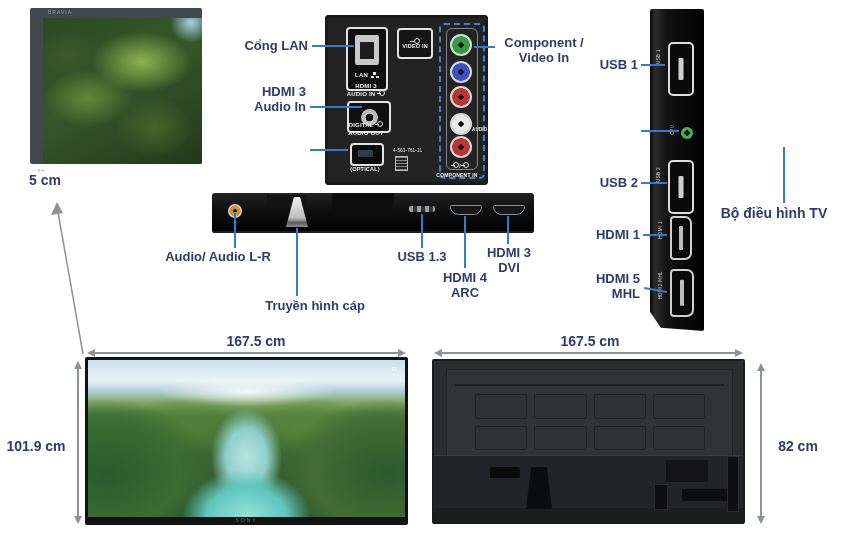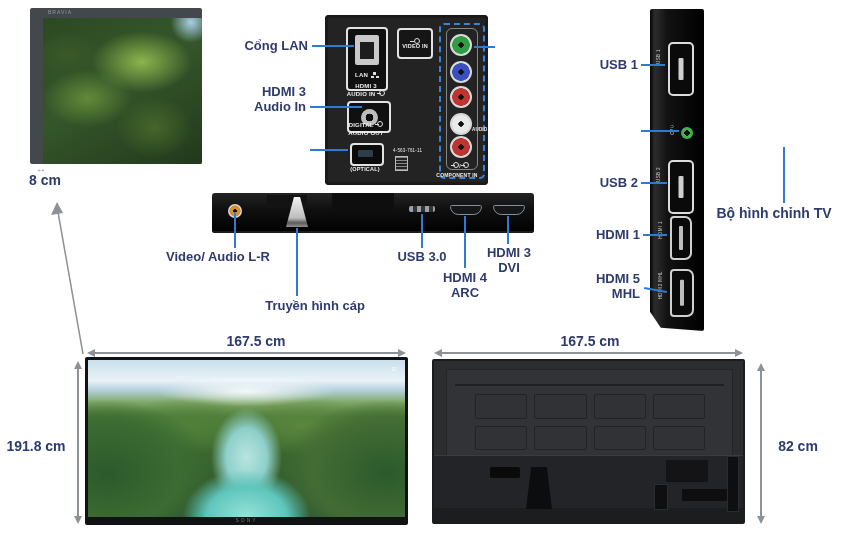--- a/index.html
+++ b/index.html
@@ -59,21 +59,21 @@
 </head>
 <body>
 
 <div class="stage">
 
   <div class="abs" style="left:30px;top:8px;width:172px;height:156px;background:#43484c;border-radius:2px;overflow:hidden">
     <div class="abs" style="left:18px;top:1px;font-size:5px;color:#939ba0;letter-spacing:1px">BRAVIA</div>
     <div class="abs foliage" style="left:13px;top:10px;right:0;bottom:0"></div>
   </div>
   <div class="abs" style="left:36px;top:163px;font-size:10px;color:#7a7f83">↔</div>
-  <div class="abs dim" style="left:29px;top:172px">8 cm</div>
+  <div class="abs dim" style="left:29px;top:172px">5 cm</div>
   <svg class="abs" style="left:40px;top:200px" width="60" height="160" viewBox="0 0 60 160">
     <line x1="43" y1="154" x2="18" y2="12" stroke="#8d9296" stroke-width="1.5"></line>
     <polygon points="17,2 11,15 23,13" fill="#8d9296"></polygon>
   </svg>
 
   <div class="abs" style="left:325px;top:15px;width:163px;height:170px;background:#232323;border-radius:4px;box-shadow:inset 0 0 0 3px #1a1a1a">
 
     <div class="pbox" style="left:21px;top:12px;width:38px;height:60px">
       <div class="abs" style="left:7px;top:6px;width:24px;height:30px;background:#c9c9c9;border-radius:2px">
         <div class="abs" style="left:5px;top:7px;width:14px;height:17px;background:#1d1d1d"></div>
@@ -125,20 +125,24 @@
   <div class="lead lead-h" style="left:312px;top:45px;width:42px"></div>
 
   <div class="abs callout ra" style="left:232px;top:84px;width:74px">
     <div>HDMI 3</div>
     <div>Audio In</div>
   </div>
   <div class="lead lead-h" style="left:310px;top:106px;width:52px"></div>
 
   <div class="lead lead-h" style="left:310px;top:149px;width:38px"></div>
 
+  <div class="abs callout ctr" style="left:496px;top:35px;width:96px">
+    <div>Component /</div>
+    <div>Video In</div>
+  </div>
   <div class="lead lead-h" style="left:474px;top:46px;width:21px"></div>
 
   <div class="abs" style="left:650px;top:9px;width:54px;height:322px;border-radius:2px;
               background:linear-gradient(90deg,#060606 0,#2d2d2d 9%,#121212 32%,#000 100%);
               clip-path:polygon(0 0,100% 0,100% 100%,20% 99%,0 94%)">
     <div class="sidetag" style="left:6px;top:40px">USB 1</div>
     <div class="usb-side" style="left:18px;top:33px;width:22px;height:50px"></div>
     <div class="abs" style="left:17px;top:117px;font-size:7px;color:#cfcfcf;transform:rotate(90deg)">∩/o</div>
     <div style="position:absolute;left:31px;top:118px;width:12px;height:12px;border-radius:50%;
                 background:radial-gradient(circle,#0c0c0c 0 30%,#41b24d 34% 88%,#1d5a26 92% 100%)"></div>
@@ -161,44 +165,44 @@
   <div class="abs callout ra" style="left:588px;top:227px;width:52px">HDMI 1</div>
   <div class="lead lead-h" style="left:643px;top:234px;width:24px"></div>
 
   <div class="abs callout ra" style="left:588px;top:271px;width:52px">
     <div>HDMI 5</div>
     <div>MHL</div>
   </div>
   <div class="lead lead-h" style="left:644px;top:289px;width:23px;transform:rotate(10deg)"></div>
 
   <div class="lead lead-v" style="left:783px;top:147px;height:56px"></div>
-  <div class="abs callout ctr" style="left:710px;top:205px;width:128px;font-size:14px">Bộ hình chỉnh TV</div>
+  <div class="abs callout ctr" style="left:710px;top:205px;width:128px;font-size:14px">Bộ điều hình TV</div>
 
   <div class="abs" style="left:212px;top:193px;width:322px;height:40px;border-radius:3px;
               background:linear-gradient(180deg,#232323 0,#101010 40%,#000 100%);box-shadow:inset 0 -2px 0 #1c1c1c">
     <div class="abs" style="left:55px;top:2px;width:40px;height:13px;background:#131313"></div>
     <div class="abs" style="left:120px;top:0;width:62px;height:17px;background:#0e0e0e"></div>
     <div class="rca" style="--c:#d5902c;left:16px;top:11px;width:14px;height:14px"></div>
     <div style="position:absolute;left:74px;top:4px;width:22px;height:30px;
                 background:linear-gradient(180deg,#f2f2f2 0,#bdbdbd 70%,#5c5c5c 86%,#8f8f8f 100%);
                 clip-path:polygon(36% 0,64% 0,100% 100%,0 100%)"></div>
     <div class="abs" style="left:197px;top:13px;width:26px;height:6px;border-radius:2px;
                 background:repeating-linear-gradient(90deg,#9aa2a8 0 4px,#30343a 4px 8px)"></div>
     <div class="abs" style="left:238px;top:12px;width:30px;height:8px;border:1px solid #8a9096;border-radius:2px 2px 10px 10px;background:#14161a"></div>
     <div class="abs" style="left:281px;top:12px;width:30px;height:8px;border:1px solid #8a9096;border-radius:2px 2px 10px 10px;background:#14161a"></div>
   </div>
 
   <div class="lead lead-v" style="left:234px;top:212px;height:36px"></div>
-  <div class="abs callout ctr" style="left:148px;top:249px;width:140px">Video/ Audio L-R</div>
+  <div class="abs callout ctr" style="left:148px;top:249px;width:140px">Audio/ Audio L-R</div>
 
   <div class="lead lead-v" style="left:296px;top:228px;height:68px"></div>
   <div class="abs callout ctr" style="left:256px;top:298px;width:118px">Truyền hình cáp</div>
 
   <div class="lead lead-v" style="left:421px;top:214px;height:34px"></div>
-  <div class="abs callout ctr" style="left:393px;top:249px;width:58px">USB 3.0</div>
+  <div class="abs callout ctr" style="left:393px;top:249px;width:58px">USB 1.3</div>
 
   <div class="lead lead-v" style="left:464px;top:216px;height:52px"></div>
   <div class="abs callout ctr" style="left:436px;top:270px;width:58px">
     <div>HDMI 4</div>
     <div>ARC</div>
   </div>
 
   <div class="lead lead-v" style="left:507px;top:216px;height:28px"></div>
   <div class="abs callout ctr" style="left:480px;top:245px;width:58px">
     <div>HDMI 3</div>
@@ -210,21 +214,21 @@
     <div class="abs" style="right:12px;top:7px;font-size:8px;color:rgba(255,255,255,.85)">α</div>
     <div class="abs ctr" style="left:0;right:0;bottom:0;height:8px;font-size:5px;color:#71767a;letter-spacing:2px">SONY</div>
   </div>
   <span class="ah ah-l" style="left:87px;top:349px"></span>
   <div class="dimline-h" style="left:95px;top:352px;width:304px"></div>
   <span class="ah ah-r" style="left:398px;top:349px"></span>
   <div class="abs dim ctr" style="left:206px;top:333px;width:100px">167.5 cm</div>
   <span class="ah ah-u" style="left:74px;top:361px"></span>
   <div class="dimline-v" style="left:77px;top:369px;height:148px"></div>
   <span class="ah ah-d" style="left:74px;top:516px"></span>
-  <div class="abs dim ctr" style="left:0px;top:438px;width:72px">191.8 cm</div>
+  <div class="abs dim ctr" style="left:0px;top:438px;width:72px">101.9 cm</div>
 
   <div class="abs" style="left:432px;top:359px;width:313px;height:165px;background:#2c2d2f;border:2px solid #1b1c1e;border-radius:2px;box-sizing:border-box">
     <div class="abs" style="left:12px;top:8px;width:285px;height:86px;background:#323337;border:1px solid #242528">
       <div class="abs" style="left:8px;top:14px;right:8px;height:1.5px;background:#1f2023"></div>
       <div class="abs" style="left:28px;top:24px;width:230px;height:56px;display:grid;grid-template-columns:repeat(4,1fr);grid-template-rows:1fr 1fr;gap:7px">
         <div class="vesa-cell"></div>
         <div class="vesa-cell"></div>
         <div class="vesa-cell"></div>
         <div class="vesa-cell"></div>
         <div class="vesa-cell"></div>

